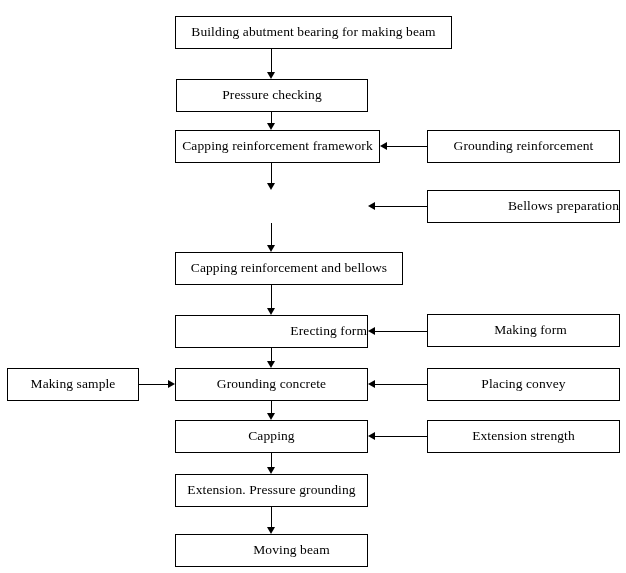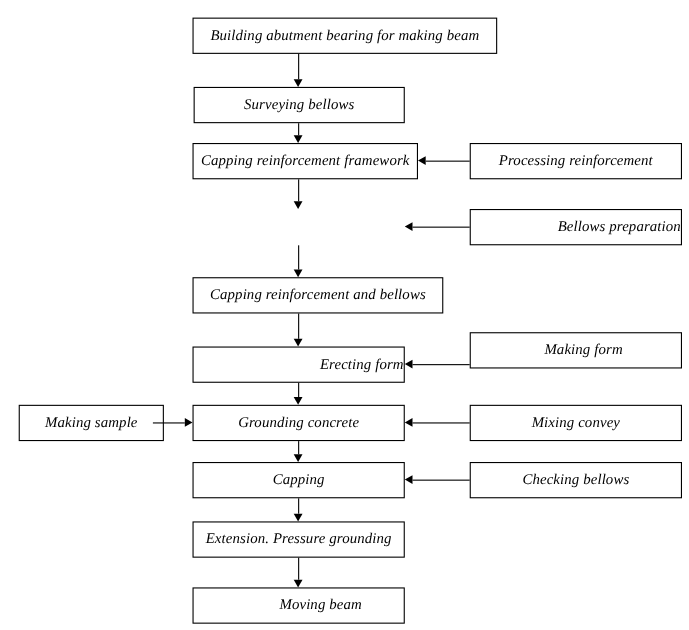--- a/index.html
+++ b/index.html
@@ -7,21 +7,20 @@
     padding: 0;
     background: #ffffff;
   }
   #canvas {
     position: relative;
     width: 626px;
     height: 573px;
     background: #ffffff;
     font-family: "Liberation Serif", "DejaVu Serif", serif;
     overflow: hidden;
-    font-style: italic;
   }
   .node {
     position: absolute;
     box-sizing: border-box;
     border: 1px solid #000000;
     background: #ffffff;
     display: flex;
     align-items: center;
     justify-content: center;
     font-size: 13.5px;
@@ -68,21 +67,21 @@
 </head>
 <body>
 
 <div id="canvas">
 
   <div class="node" style="left:175px; top:16px; width:277px; height:33px;">
     <span>Building abutment bearing for making beam</span>
   </div>
 
   <div class="node" style="left:176px; top:79px; width:192px; height:33px;">
-    <span>Surveying bellows</span>
+    <span>Pressure checking</span>
   </div>
 
   <div class="node" style="left:175px; top:130px; width:205px; height:33px;">
     <span>Capping reinforcement framework</span>
   </div>
 
 
   <div class="node" style="left:175px; top:252px; width:228px; height:33px;">
     <span>Capping reinforcement and bellows</span>
   </div>
@@ -101,40 +100,40 @@
 
   <div class="node" style="left:175px; top:420px; width:193px; height:33px;">
     <span>Capping</span>
   </div>
 
   <div class="node" style="left:175px; top:534px; width:193px; height:33px;padding-left:40px;">
     <span>Moving beam</span>
   </div>
 
   <div class="node" style="left:427px; top:130px; width:193px; height:33px;">
-    <span>Processing reinforcement</span>
+    <span>Grounding reinforcement</span>
   </div>
 
   <div class="node" style="left:427px; top:190px; width:193px; height:33px;justify-content:flex-end;">
     <span>Bellows preparation</span>
   </div>
 
-  <div class="node" style="left:427px; top:302px; width:193px; height:33px;padding-left:14px;">
+  <div class="node" style="left:427px; top:314px; width:193px; height:33px;padding-left:14px;">
     <span>Making form</span>
   </div>
 
   <div class="node" style="left:427px; top:368px; width:193px; height:33px;">
-    <span>Mixing convey</span>
+    <span>Placing convey</span>
   </div>
 
   <div class="node" style="left:427px; top:420px; width:193px; height:33px;">
-    <span>Checking bellows</span>
+    <span>Extension strength</span>
   </div>
 
-  <div class="node" style="left:7px; top:368px; width:132px; height:33px;margin-left:10px;">
+  <div class="node" style="left:7px; top:368px; width:132px; height:33px;">
     <span>Making sample</span>
   </div>
 
   <div class="v-line" style="left:271px; top:49px; height:23px;"></div>
   <div class="arrow-down" style="left:267px; top:72px;"></div>
 
   <div class="v-line" style="left:271px; top:112px; height:11px;"></div>
   <div class="arrow-down" style="left:267px; top:123px;"></div>
 
   <div class="v-line" style="left:271px; top:163px; height:20px;"></div>

